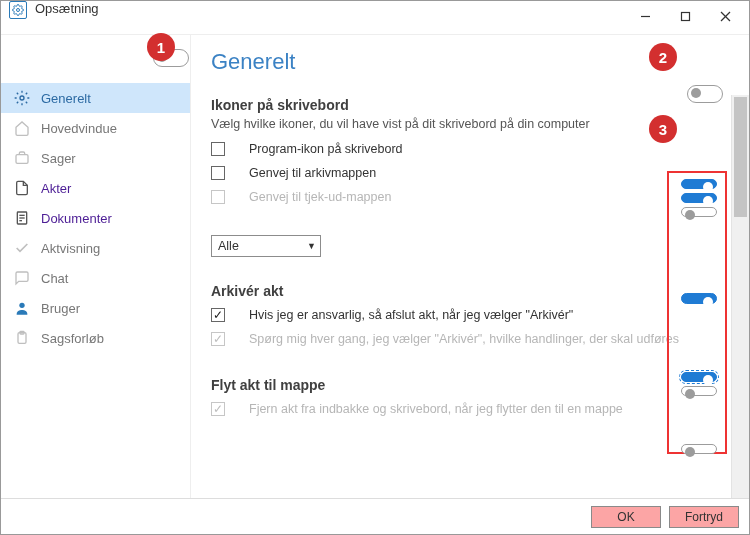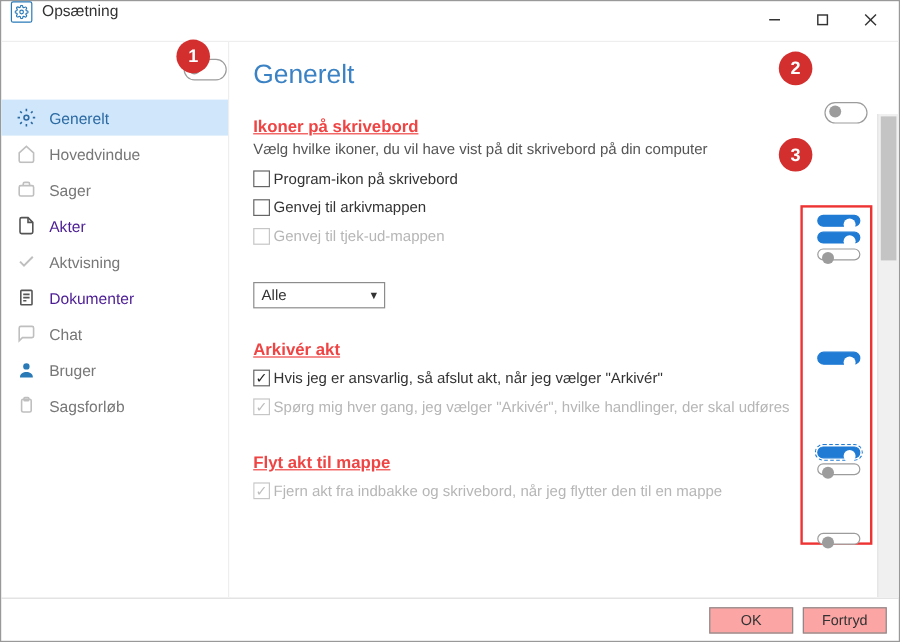--- a/index.html
+++ b/index.html
@@ -95,35 +95,34 @@
     border-radius: 0;
   }
   h1.page-title {
     font-size: 22px;
     font-weight: 400;
     color: #3b82c4;
     margin: 0 0 22px 0;
   }
   h2.section {
     font-size: 14px;
-    color: #ef4444;
+    color: #404040;
     font-weight: 600;
     margin: 0 0 4px 0;
-    text-decoration: underline;
   }
   .desc {
     font-size: 12.5px;
     color: #555;
     margin: 0 0 6px 0;
   }
   .row {
     display: flex;
     align-items: center;
     height: 24px;
-    gap: 3px;
+    gap: 24px;
     font-size: 12.5px;
   }
   .row.disabled { color: #b6b6b6; }
   .cbx {
     width: 14px; height: 14px;
     border: 1px solid #666;
     display: inline-flex; align-items:center; justify-content:center;
     background: #fff;
   }
   .row.disabled .cbx { border-color: #c6c6c6; }
@@ -297,38 +296,38 @@
       </div>
       <div class="sidebar-item strong">
         <span class="sicon">
             <svg viewBox="0 0 24 24" fill="none" stroke="#555" stroke-width="2">
               <path d="M14 2H6a2 2 0 0 0-2 2v16a2 2 0 0 0 2 2h12a2 2 0 0 0 2-2V8z"></path>
               <path d="M14 2v6h6"></path>
             </svg>
           </span>
         <span>Akter</span>
       </div>
-      <div class="sidebar-item">
-        <span class="sicon">
-            <svg viewBox="0 0 24 24" fill="none" stroke="#bfbfbf" stroke-width="2.5">
-              <path d="M4 12l5 5L20 6"></path>
-            </svg>
-          </span>
-        <span>Aktvisning</span>
-      </div>
       <div class="sidebar-item strong">
         <span class="sicon">
             <svg viewBox="0 0 24 24" fill="none" stroke="#555" stroke-width="2">
               <rect x="5" y="3" width="14" height="18" rx="1"></rect>
               <line x1="8" y1="8" x2="16" y2="8"></line>
               <line x1="8" y1="12" x2="16" y2="12"></line>
               <line x1="8" y1="16" x2="12" y2="16"></line>
             </svg>
           </span>
         <span>Dokumenter</span>
+      </div>
+      <div class="sidebar-item">
+        <span class="sicon">
+            <svg viewBox="0 0 24 24" fill="none" stroke="#bfbfbf" stroke-width="2.5">
+              <path d="M4 12l5 5L20 6"></path>
+            </svg>
+          </span>
+        <span>Aktvisning</span>
       </div>
       <div class="sidebar-item">
         <span class="sicon">
             <svg viewBox="0 0 24 24" fill="none" stroke="#bfbfbf" stroke-width="2">
               <path d="M21 15a2 2 0 0 1-2 2H7l-4 4V5a2 2 0 0 1 2-2h14a2 2 0 0 1 2 2z"></path>
             </svg>
           </span>
         <span>Chat</span>
       </div>
       <div class="sidebar-item">

